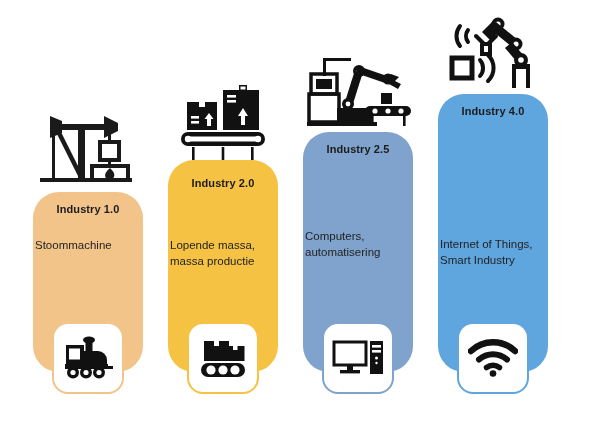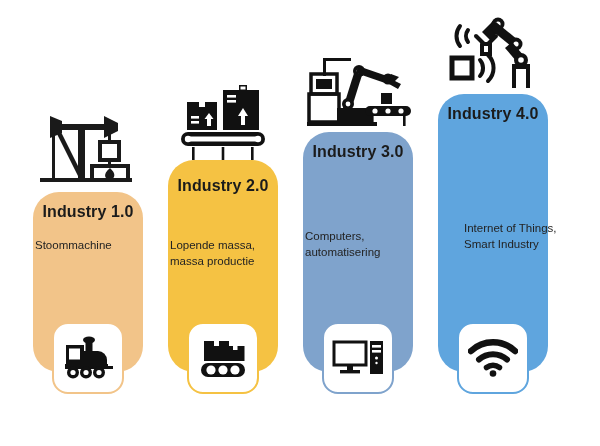--- a/index.html
+++ b/index.html
@@ -34,21 +34,21 @@
     left: 0;
     width: 110px;
     border-radius: 26px;
   }
 
   .col-title {
     position: absolute;
     left: 0;
     width: 110px;
     text-align: center;
-    font-size: 16px;
+    font-size: 11px;
     font-weight: bold;
     color: #1b1b1b;
     letter-spacing: 0.1px;
   }
 
   .col-desc {
     position: absolute;
     left: 2px;
     width: 106px;
     text-align: left;
@@ -249,21 +249,21 @@
           <rect x="68" y="70" width="2.6" height="10"></rect>
           <rect x="100" y="70" width="2.6" height="10"></rect>
 
           <rect x="4" y="76" width="70" height="4"></rect>
         </g>
       </svg>
     </div>
 
     <div class="col-bar" style="top:132px; height:240px; background:#7FA3CC;"></div>
 
-    <div class="col-title" style="top:143px;">Industry 3.0</div>
+    <div class="col-title" style="top:143px;">Industry 2.5</div>
 
     <div class="col-desc" style="top:228px;">Computers, automatisering</div>
 
     <div class="bottom-card" style="top:322px; border-color:#7FA3CC;">
       <svg width="52" height="44" viewBox="0 0 52 44" aria-hidden="true">
         <g fill="#111111">
 
           <rect x="2" y="6" width="32" height="23" fill="none" stroke="#111111" stroke-width="3"></rect>
           <rect x="15" y="29" width="6" height="6"></rect>
           <rect x="8" y="34" width="20" height="3.4"></rect>
@@ -316,21 +316,21 @@
           <path d="M42 52 a12 12 0 0 1 0 16"></path>
           <path d="M50 47 a18 18 0 0 1 0 26"></path>
         </g>
       </svg>
     </div>
 
     <div class="col-bar" style="top:94px; height:278px; background:#5FA5DE;"></div>
 
     <div class="col-title" style="top:105px;">Industry 4.0</div>
 
-    <div class="col-desc" style="top:220px;margin-left:24px;">Internet of Things, Smart Industry</div>
+    <div class="col-desc" style="top:236px;">Internet of Things, Smart Industry</div>
 
     <div class="bottom-card" style="top:322px; border-color:#5FA5DE;">
       <svg width="50" height="40" viewBox="0 0 50 40" aria-hidden="true">
         <g fill="none" stroke="#111111" stroke-linecap="round">
           <path d="M3 13 a32 32 0 0 1 44 0" stroke-width="6.5"></path>
           <path d="M11 21.5 a21 21 0 0 1 28 0" stroke-width="6"></path>
           <path d="M18.5 29.5 a11 11 0 0 1 13 0" stroke-width="5.5"></path>
         </g>
         <circle cx="25" cy="35.5" r="3.3" fill="#111111"></circle>
       </svg>

